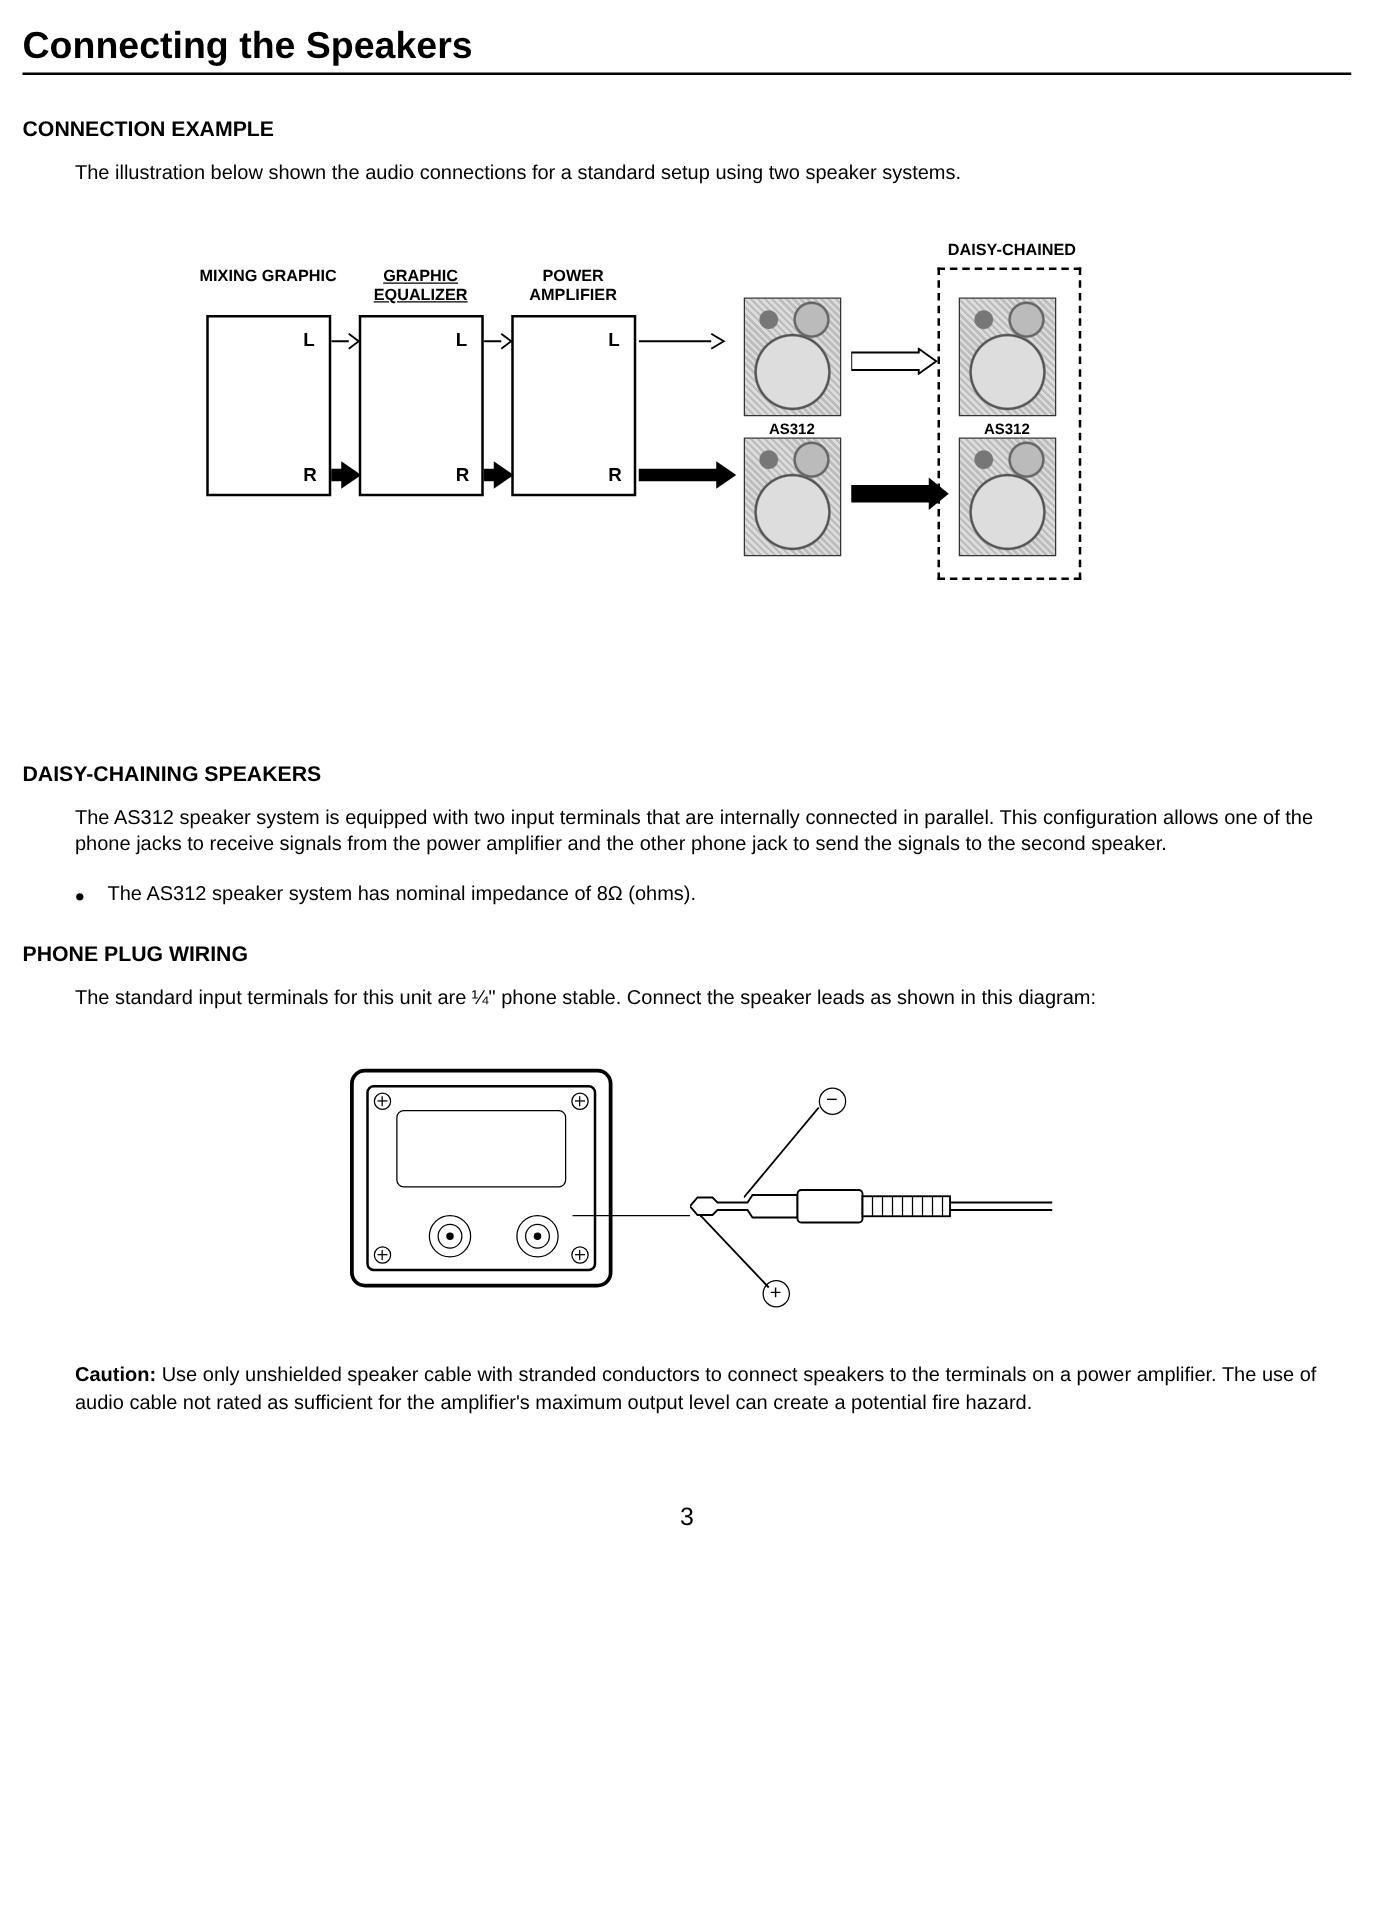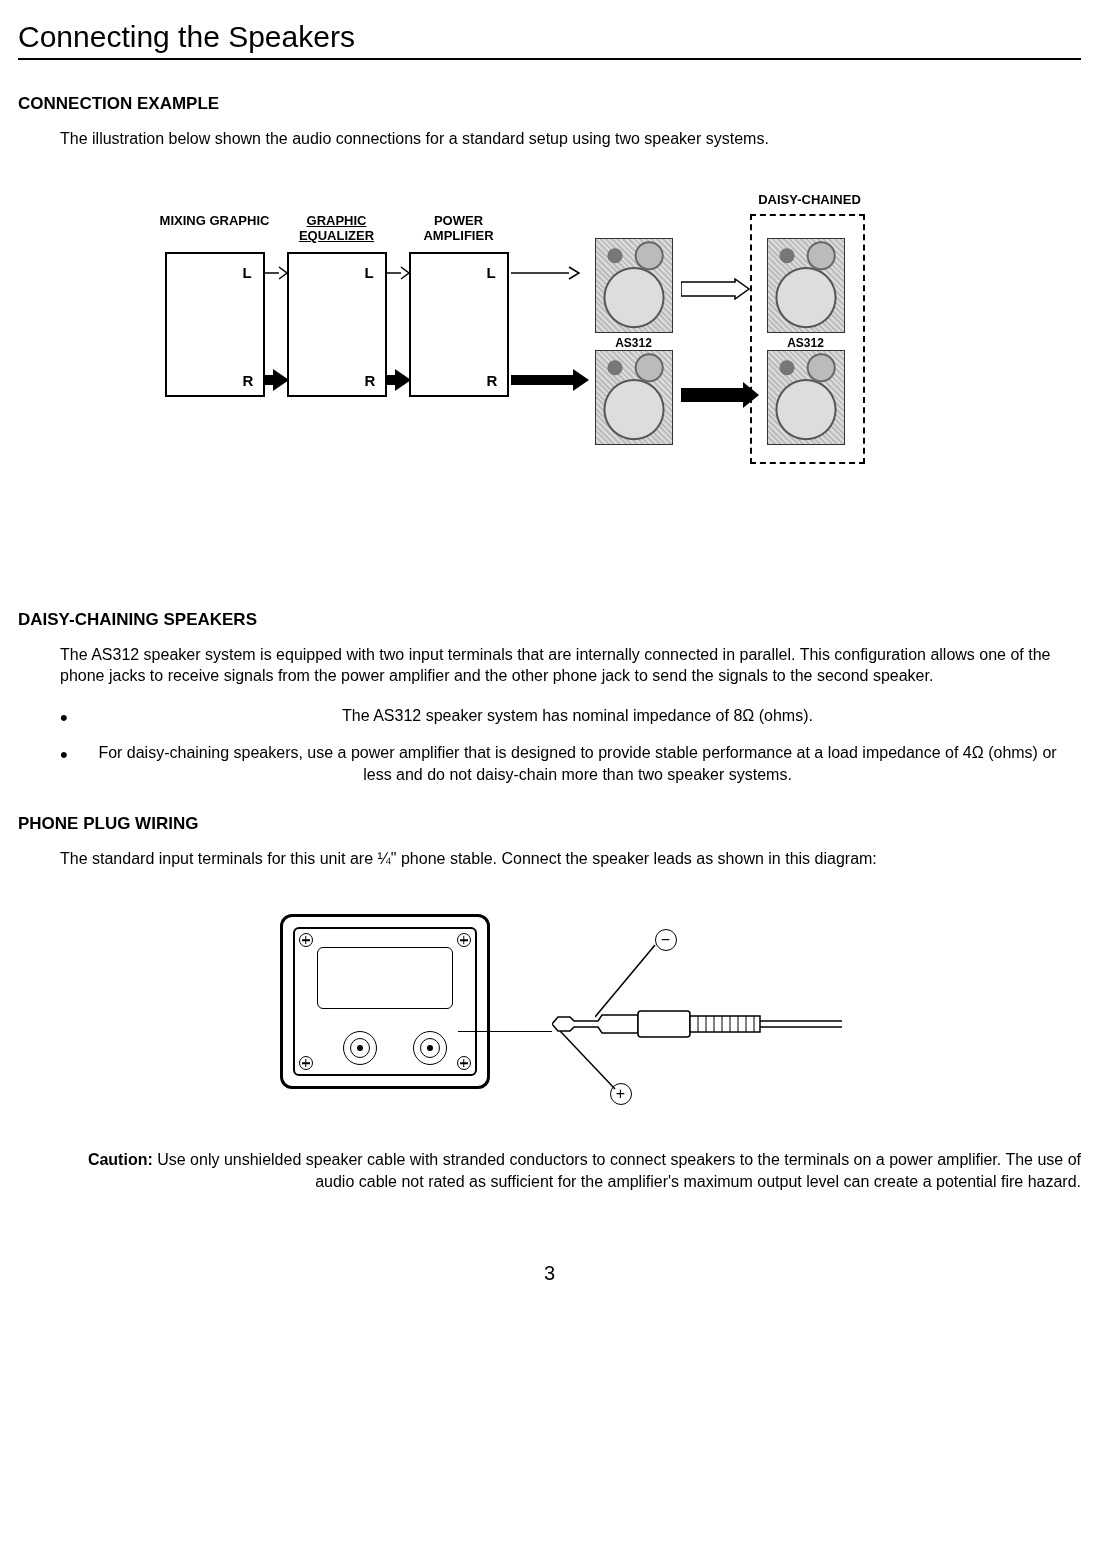--- a/index.html
+++ b/index.html
@@ -7,51 +7,51 @@
   body {
     font-family: Arial, Helvetica, sans-serif;
     color: #000;
     width: 1099px;
     margin: 0 auto;
     padding: 20px 18px 30px 18px;
     background: #fff;
   }
   .page-title {
     font-size: 30px;
-    font-weight: normal;
+    font-weight: bold;
     border-bottom: 2px solid #000;
     padding-bottom: 4px;
     margin-bottom: 34px;
   }
   .section-head {
     font-size: 17px;
     font-weight: bold;
     margin: 12px 0 14px 0;
   }
   .body-text {
     font-size: 16px;
     line-height: 1.35;
     margin: 0 0 18px 42px;
   }
-  .bullets { margin: 0 12px 28px 42px; padding: 0; text-align: center; }
+  .bullets { margin: 0 12px 28px 42px; padding: 0; }
   .bullets li {
     font-size: 16px;
     line-height: 1.35;
     list-style: none;
     position: relative;
     padding-left: 26px;
     margin-bottom: 16px;
   }
   .bullets li::before {
     content: "•";
     position: absolute;
     left: 0; top: -2px;
     font-size: 22px;
   }
-  .caution { margin-left: 42px; font-size: 16px; line-height: 1.35; text-align: right; }
+  .caution { margin-left: 42px; font-size: 16px; line-height: 1.35; }
   .caution-label { font-weight: bold; }
   .page-num { text-align: center; font-size: 20px; margin-top: 70px; }
 
   
   .d1 { position: relative; width: 770px; height: 280px; margin: 70px auto 110px auto; }
   .unit {
     position: absolute; width: 100px; height: 145px; border: 2px solid #000;
   }
   .unit-label {
     position: absolute; width: 120px; text-align: center; font-weight: bold;
@@ -168,21 +168,20 @@
   <div class="daisy-box" style="left:585px; top:-6px; width:115px; height:250px;"></div>
   <div class="spk" style="left:602px; top:18px;"></div>
   <div class="spk" style="left:602px; top:130px;"></div>
   <div class="spk-label" style="left:602px; top:116px;">AS312</div>
 </div>
 
 <div class="section-head">DAISY-CHAINING SPEAKERS</div>
 <p class="body-text">The AS312 speaker system is equipped with two input terminals that are internally connected in parallel. This configuration allows one of the phone jacks to receive signals from the power amplifier and the other phone jack to send the signals to the second speaker.</p>
 <ul class="bullets">
   <li>The AS312 speaker system has nominal impedance of 8Ω (ohms).</li>
-  <li>For daisy-chaining speakers, use a power amplifier that is designed to provide stable performance at a load impedance of 4Ω (ohms) or less and do not daisy-chain more than two speaker systems.</li>
 </ul>
 
 <div class="section-head">PHONE PLUG WIRING</div>
 <p class="body-text">The standard input terminals for this unit are ¼" phone stable. Connect the speaker leads as shown in this diagram:</p>
 
 <div class="d2">
   <div class="panel-outer">
     <div class="panel-inner">
       <div class="screw" style="left:4px; top:4px;"></div>
       <div class="screw" style="right:4px; top:4px;"></div>

